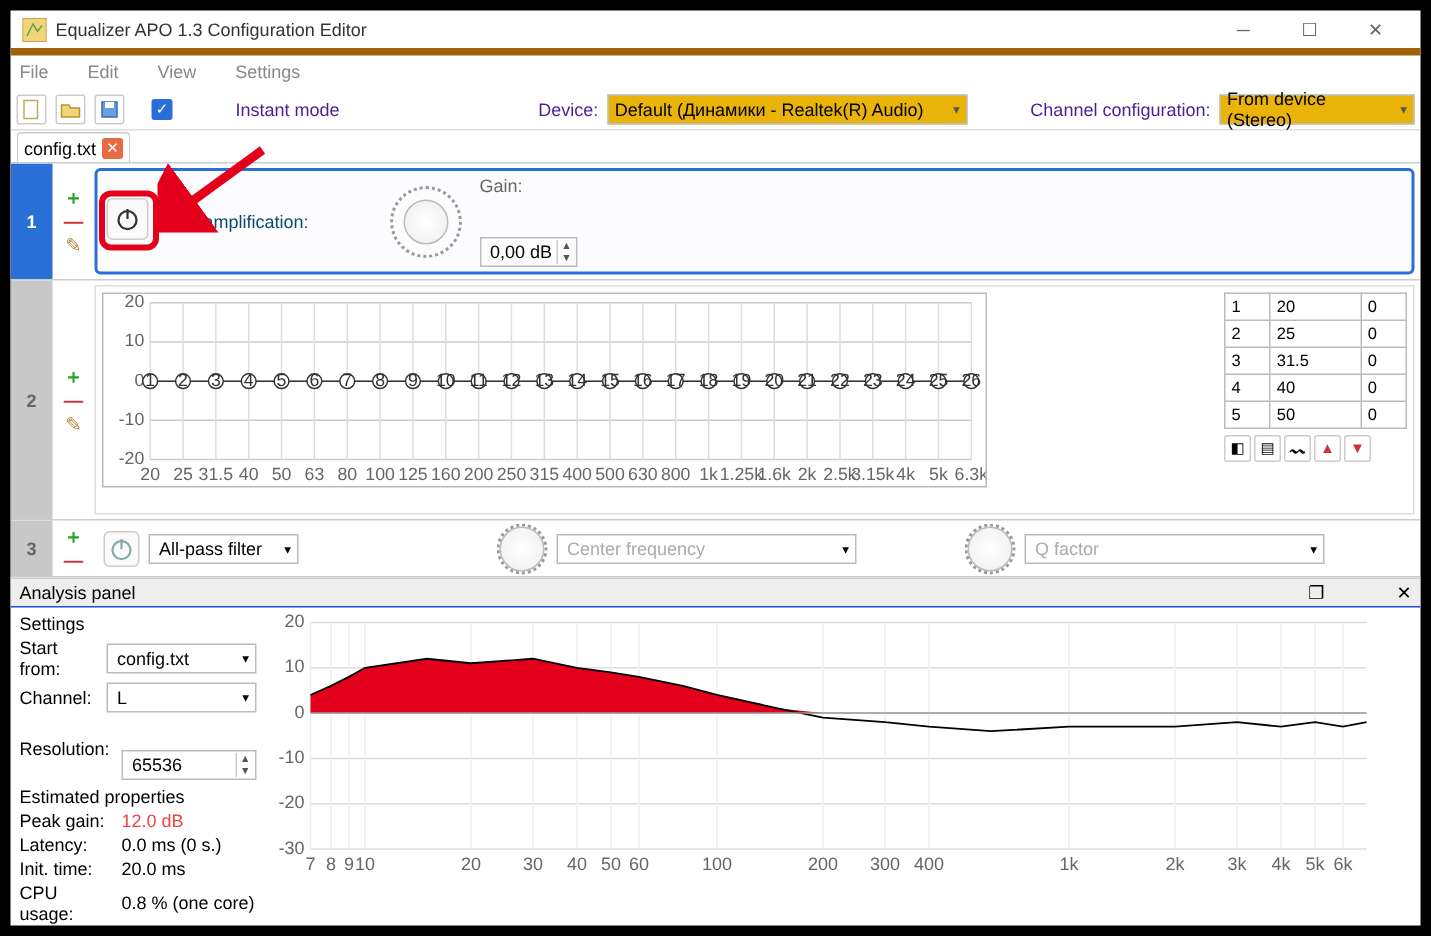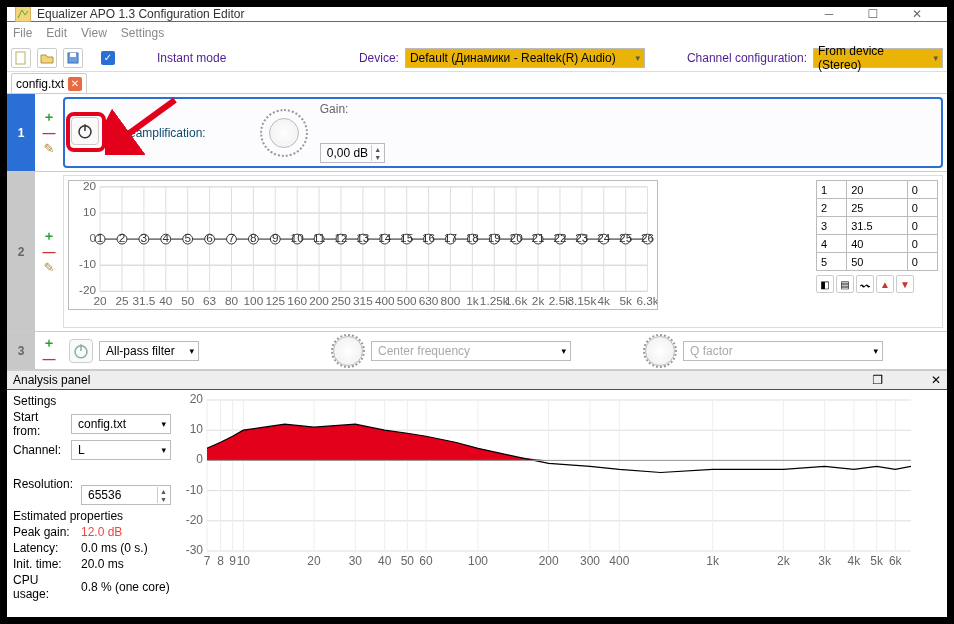--- a/index.html
+++ b/index.html
@@ -1,22 +1,22 @@
 <!DOCTYPE html>
 <html><head>
 <meta charset="utf-8">
 <style>
 * { box-sizing: border-box; margin: 0; padding: 0; font-family: "Segoe UI", Tahoma, sans-serif; font-size: 12px; }
 body { background: #fff; width: 954px; height: 624px; overflow: hidden; position: relative; border: 7px solid #000; }
-.titlebar { height: 15px; display: flex; align-items: center; padding: 0 8px; border-bottom: 1px solid #a16207; }
+.titlebar { height: 30px; display: flex; align-items: center; padding: 0 8px; border-bottom: 5px solid #a16207; }
 .titlebar .icon { width: 16px; height: 16px; margin-right: 6px; }
 .titlebar .title { flex: 1; color: #333; }
 .titlebar .winbtns { display: flex; }
 .titlebar .winbtns div { width: 44px; height: 28px; display: flex; align-items: center; justify-content: center; color: #666; }
-.menubar { height: 22px; display: flex; align-items: center; padding: 0 6px; gap: 14px; color: #888; }
+.menubar { height: 22px; display: flex; align-items: center; padding: 0 6px; gap: 26px; color: #888; }
 .toolbar { height: 28px; border-bottom: 1px solid #ddd; display: flex; align-items: center; padding: 0 4px; gap: 6px; }
 .toolbar .toolicn { width: 20px; height: 20px; border: 1px solid #ccc; border-radius: 2px; display:flex; align-items:center; justify-content:center; }
 .toolbar .check { width: 14px; height: 14px; background: #2a6fd6; border-radius: 2px; display:flex; align-items:center; justify-content:center; color:#fff; font-size:10px; }
 .toolbar .lbl { color: #4c1d95; margin-left: 36px; }
 .toolbar .spacer { flex: 1; }
 .toolbar select, .toolbar .sel { height: 20px; border: 1px solid #bbb; background: #eab308; padding: 0 18px 0 4px; font-size: 12px; position:relative; display:flex; align-items:center; }
 .sel .car { position:absolute; right:4px; font-size:9px; color:#555; }
 .tabbar { height: 22px; display: flex; align-items: flex-end; padding-left: 4px; border-bottom: 1px solid #ccc; }
 .tab { height: 20px; border: 1px solid #ccc; border-bottom: none; border-radius: 3px 3px 0 0; padding: 0 4px; display: flex; align-items: center; gap: 4px; background: #fff; }
 .tab .x { width: 14px; height: 14px; background: #e86a42; border-radius: 2px; color: #fff; font-size: 10px; display:flex; align-items:center; justify-content:center; }

